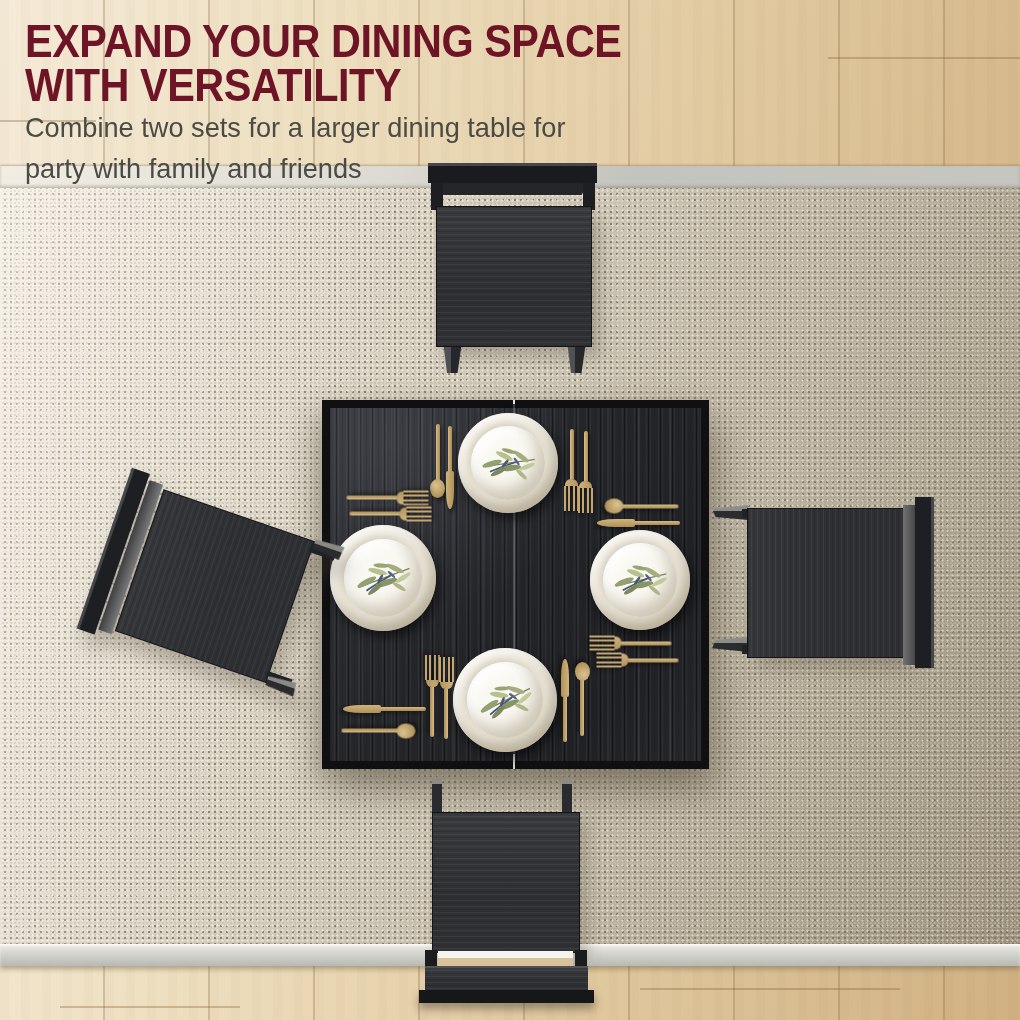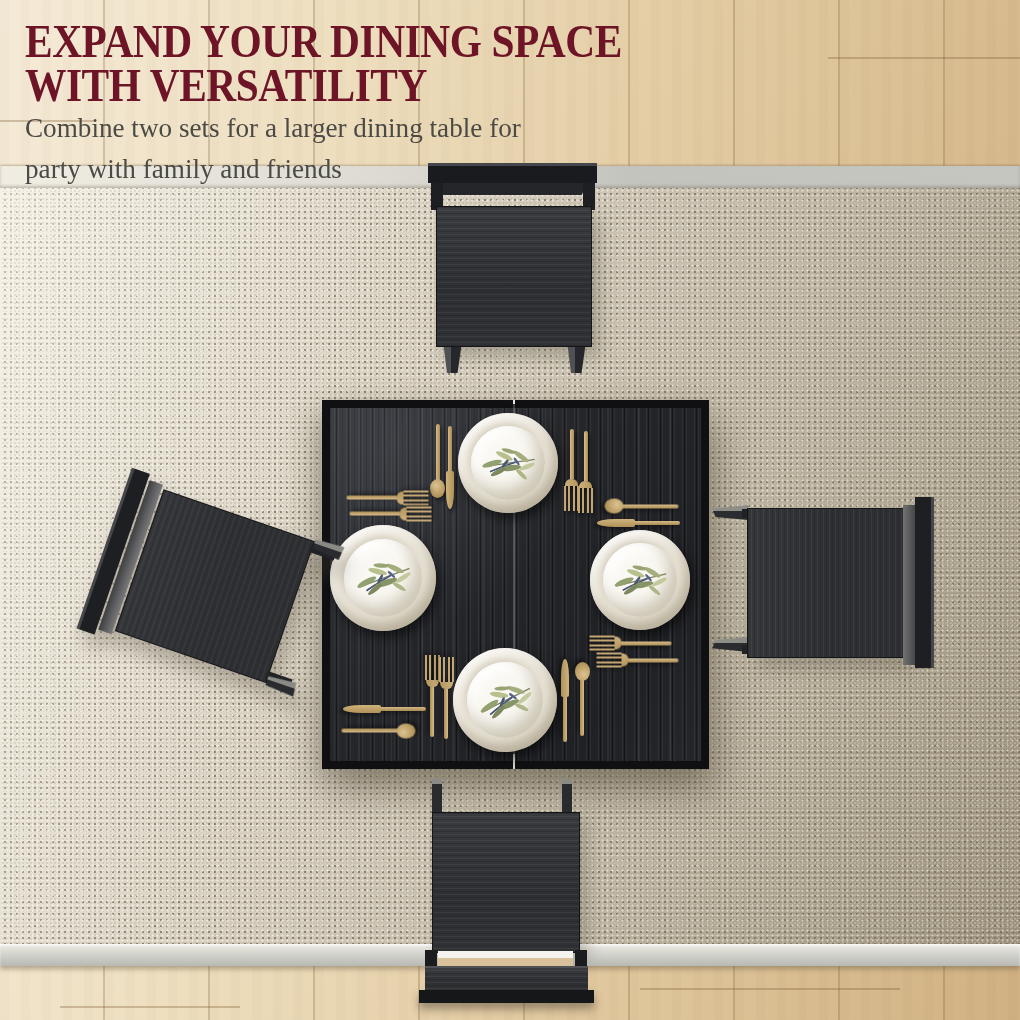--- a/index.html
+++ b/index.html
@@ -1,18 +1,18 @@
 <!DOCTYPE html>
 <html style="--headline: #6d1426; --subtitle: #4b4a45; --gold: #c3a671; --table-surface: #26272b; --chair-wood: #2e2f33; --plate-cream: #ebe5d8; --rug-light: #ece7dc; --rug-dark: #aba189; --rug-binding: #c6c6c1; --wood-light: #f7eedd; --wood-dark: #d0b183;"><head>
 <meta charset="utf-8">
 <style>
   html,body{margin:0;padding:0;}
   .stage{
     position:relative;width:1020px;height:1020px;overflow:hidden;
-    font-family:Liberation Serif, serif;
+    font-family:Liberation Sans, sans-serif;
     background:
       repeating-linear-gradient(to right, transparent 0 103px, rgba(125,92,55,.28) 103px 105px),
       repeating-linear-gradient(to right, rgba(175,135,85,.07) 0 9px, rgba(210,175,125,.06) 9px 21px),
       linear-gradient(100deg, var(--wood-light,#f7eedd) 0%, #efe1c2 30%, #e2cba2 62%, var(--wood-dark,#d0b183) 100%);
   }
   .joint{position:absolute;height:2px;background:rgba(128,94,56,.33);}
   
   .binding-top{position:absolute;left:0;top:166px;width:1020px;height:22px;
     background:linear-gradient(to right,#f1ede3,#dcdad2 38%,#c4c4bf 62%,var(--rug-binding,#c6c6c1));
     box-shadow:0 -1px 2px rgba(130,105,70,.45), inset 0 -2px 3px rgba(110,100,85,.35);}

